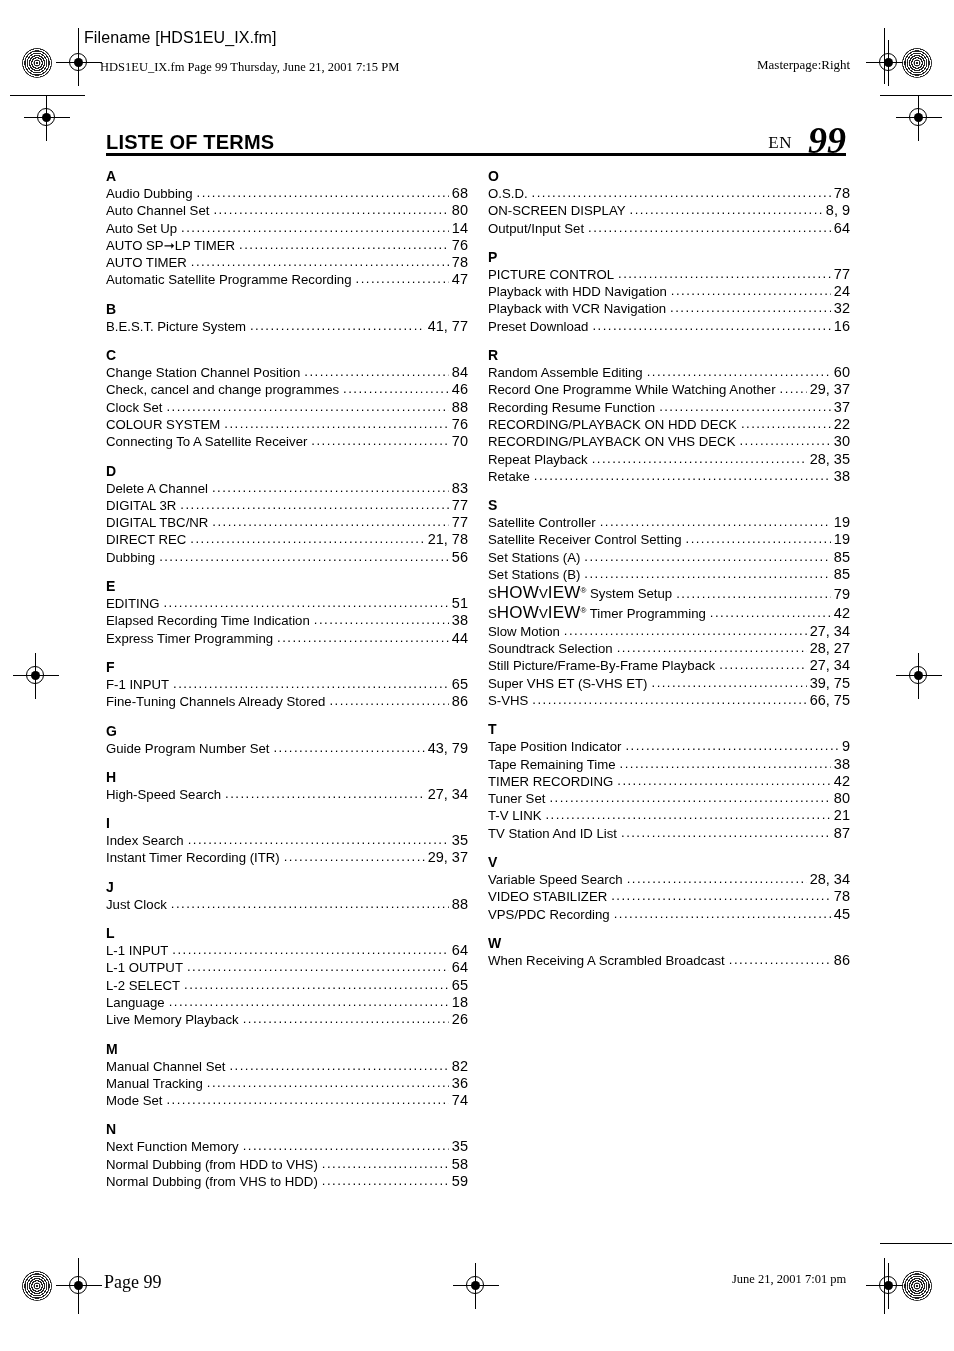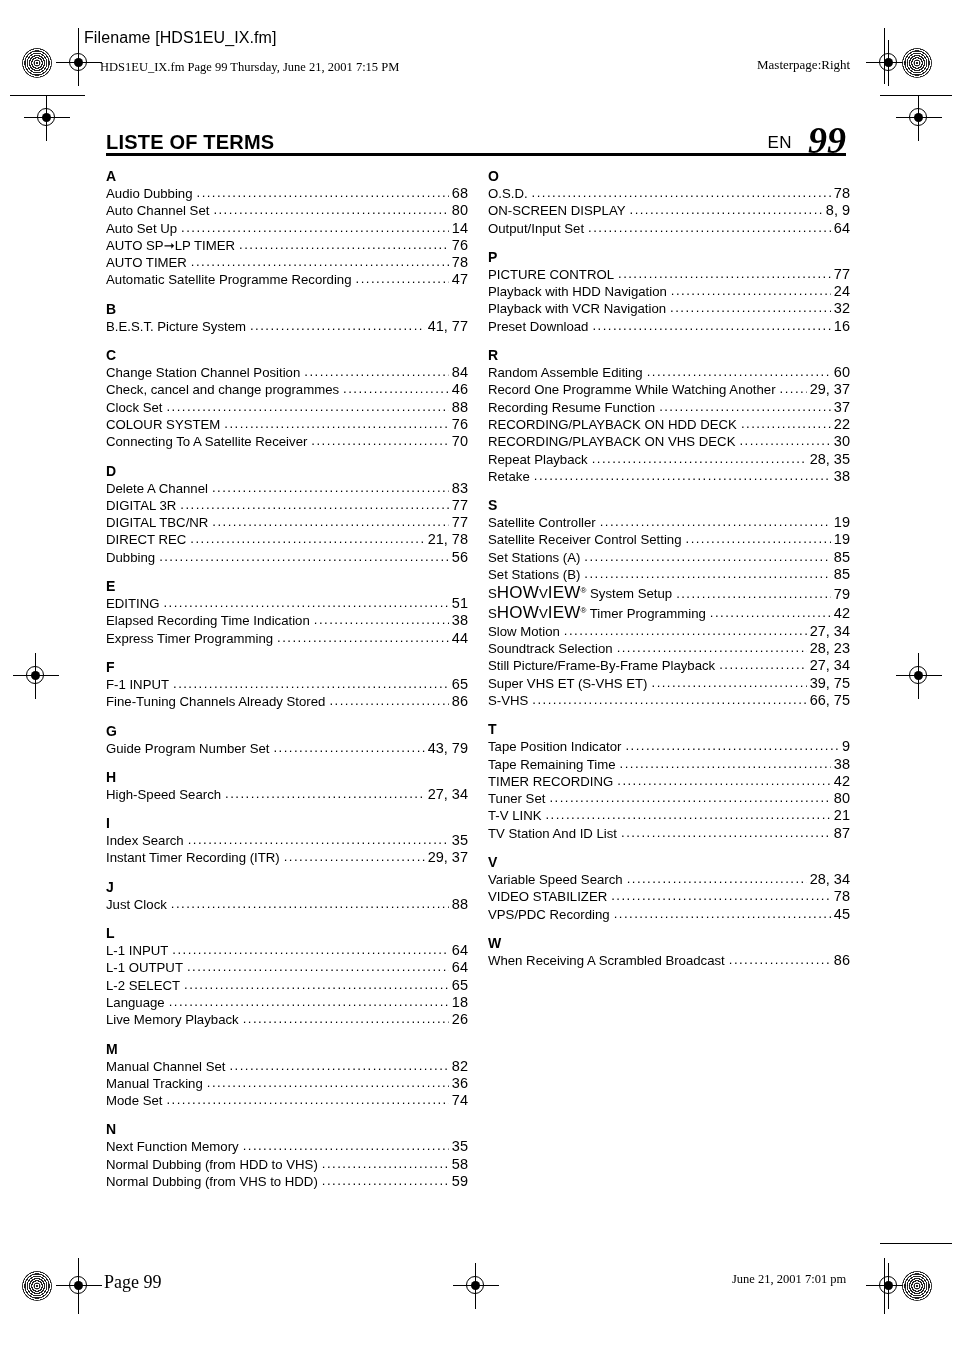--- a/index.html
+++ b/index.html
@@ -93,21 +93,21 @@
   .page-title {
     position: absolute;
     left: 0; bottom: 4px;
     font-size: 20px;
     font-weight: bold;
     letter-spacing: .2px;
   }
   .page-en {
     position: absolute;
     right: 54px; bottom: 5px;
-    font-family: Liberation Sans, sans-serif;
+    font-family: Liberation Serif, serif;
     font-size: 17px;
     letter-spacing: .5px;
   }
   .page-num {
     position: absolute;
     right: 0; bottom: -1px;
     font-family: "Liberation Serif", serif;
     font-style: italic;
     font-weight: bold;
     font-size: 38px;
@@ -605,21 +605,21 @@
           <span class="pg">42</span>
         </div>
         <div class="entry">
           <span class="term">Slow Motion</span>
           <span class="leader">........................................................................................................................</span>
           <span class="pg">27, 34</span>
         </div>
         <div class="entry">
           <span class="term">Soundtrack Selection</span>
           <span class="leader">........................................................................................................................</span>
-          <span class="pg">28, 23</span>
+          <span class="pg">28, 27</span>
         </div>
         <div class="entry">
           <span class="term">Still Picture/Frame-By-Frame Playback</span>
           <span class="leader">........................................................................................................................</span>
           <span class="pg">27, 34</span>
         </div>
         <div class="entry">
           <span class="term">Super VHS ET (S-VHS ET)</span>
           <span class="leader">........................................................................................................................</span>
           <span class="pg">39, 75</span>

